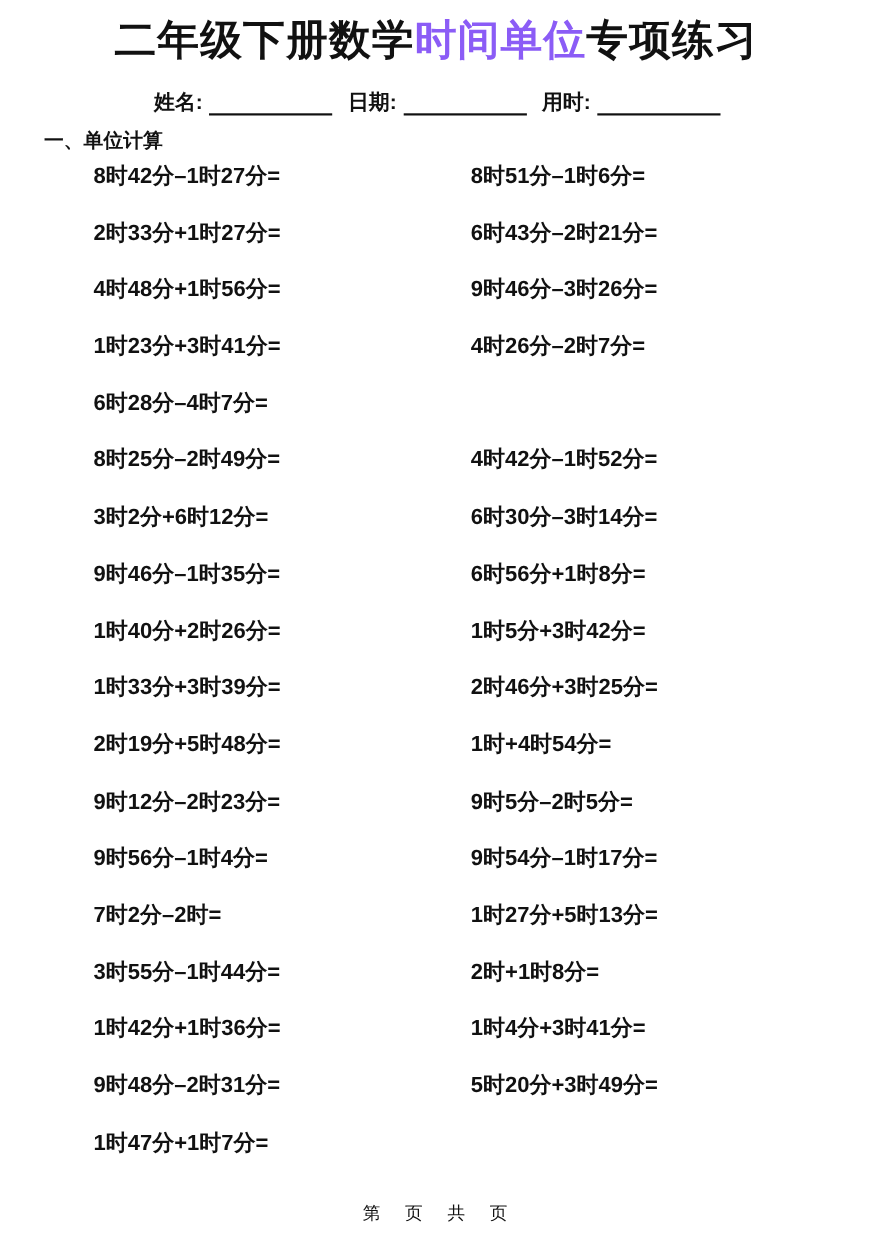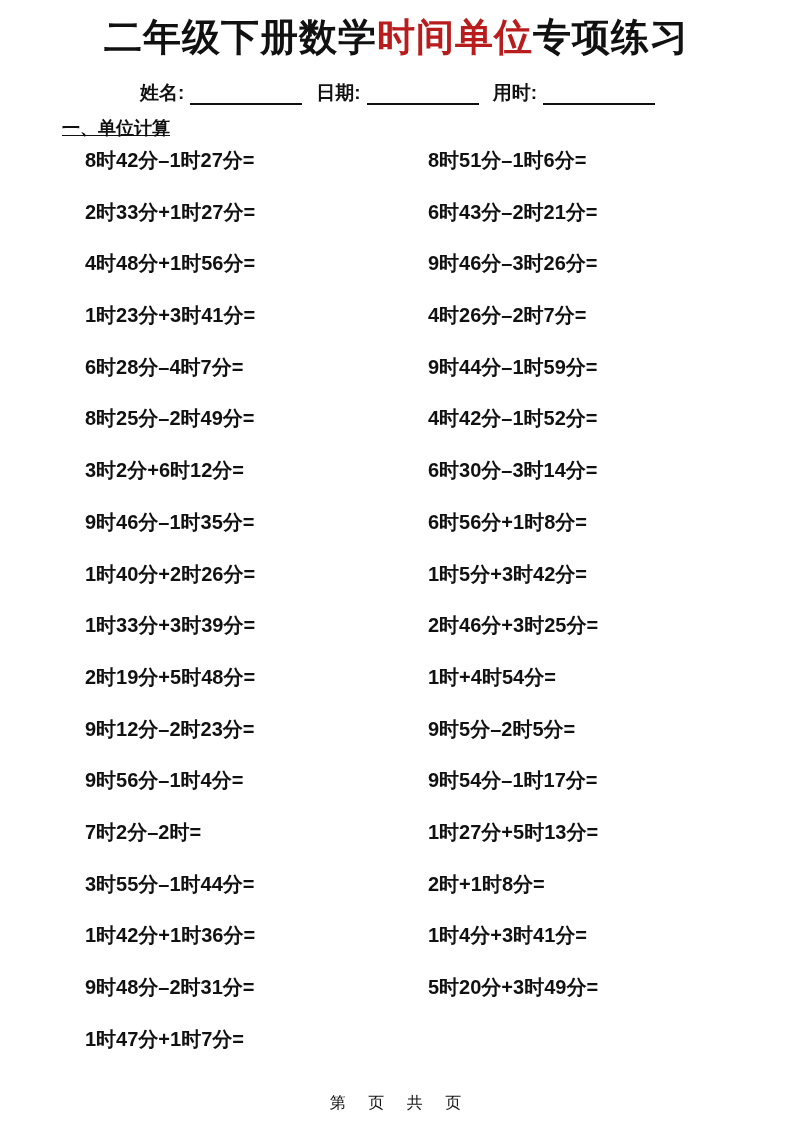--- a/index.html
+++ b/index.html
@@ -14,38 +14,38 @@
   .meta{
     margin-top:20px;padding-left:140px;font-size:19px;font-weight:bold;
     display:flex;align-items:flex-end;white-space:nowrap;text-align:right;
   }
   .meta .blank{
     display:inline-block;width:112px;height:16px;
     border-bottom:2px solid #111111;margin:0 14px 1px 6px;
   }
   .meta .blank:last-child{margin-right:0;}
   .section{
-    margin-top:10px;padding-left:62px;font-size:18px;font-weight:bold;text-decoration:underline;
+    margin-top:10px;padding-left:40px;font-size:18px;font-weight:bold;
   }
   .grid{margin-top:8px;}
   .row{
     display:grid;grid-template-columns:343px auto;height:51.7px;
     padding-left:85px;align-items:start;font-weight:bold;
   }
   .cell{font-size:20px;line-height:24px;white-space:nowrap;}
   .footer{
     position:absolute;left:0;right:0;bottom:8px;text-align:center;
     font-size:16px;word-spacing:14px;letter-spacing:2px;
   }
 </style>
 </head>
 <body>
 
 <div class="title">
-  <span>二年级下册数学</span><span style="color: #b91c1c;">时间单位</span><span>专项练习</span>
+  <span>二年级下册数学</span><span style="color: #8b5cf6;">时间单位</span><span>专项练习</span>
 </div>
 
 <div class="meta">
   <span>姓名:</span>
     <span class="blank"></span>
   <span>日期:</span>
     <span class="blank"></span>
   <span>用时:</span>
     <span class="blank"></span>
 </div>
@@ -64,21 +64,20 @@
   <div class="row">
     <div class="cell">4时48分+1时56分=</div>
     <div class="cell">9时46分–3时26分=</div>
   </div>
   <div class="row">
     <div class="cell">1时23分+3时41分=</div>
     <div class="cell">4时26分–2时7分=</div>
   </div>
   <div class="row">
     <div class="cell">6时28分–4时7分=</div>
-    <div class="cell">9时44分–1时59分=</div>
   </div>
   <div class="row">
     <div class="cell">8时25分–2时49分=</div>
     <div class="cell">4时42分–1时52分=</div>
   </div>
   <div class="row">
     <div class="cell">3时2分+6时12分=</div>
     <div class="cell">6时30分–3时14分=</div>
   </div>
   <div class="row">

